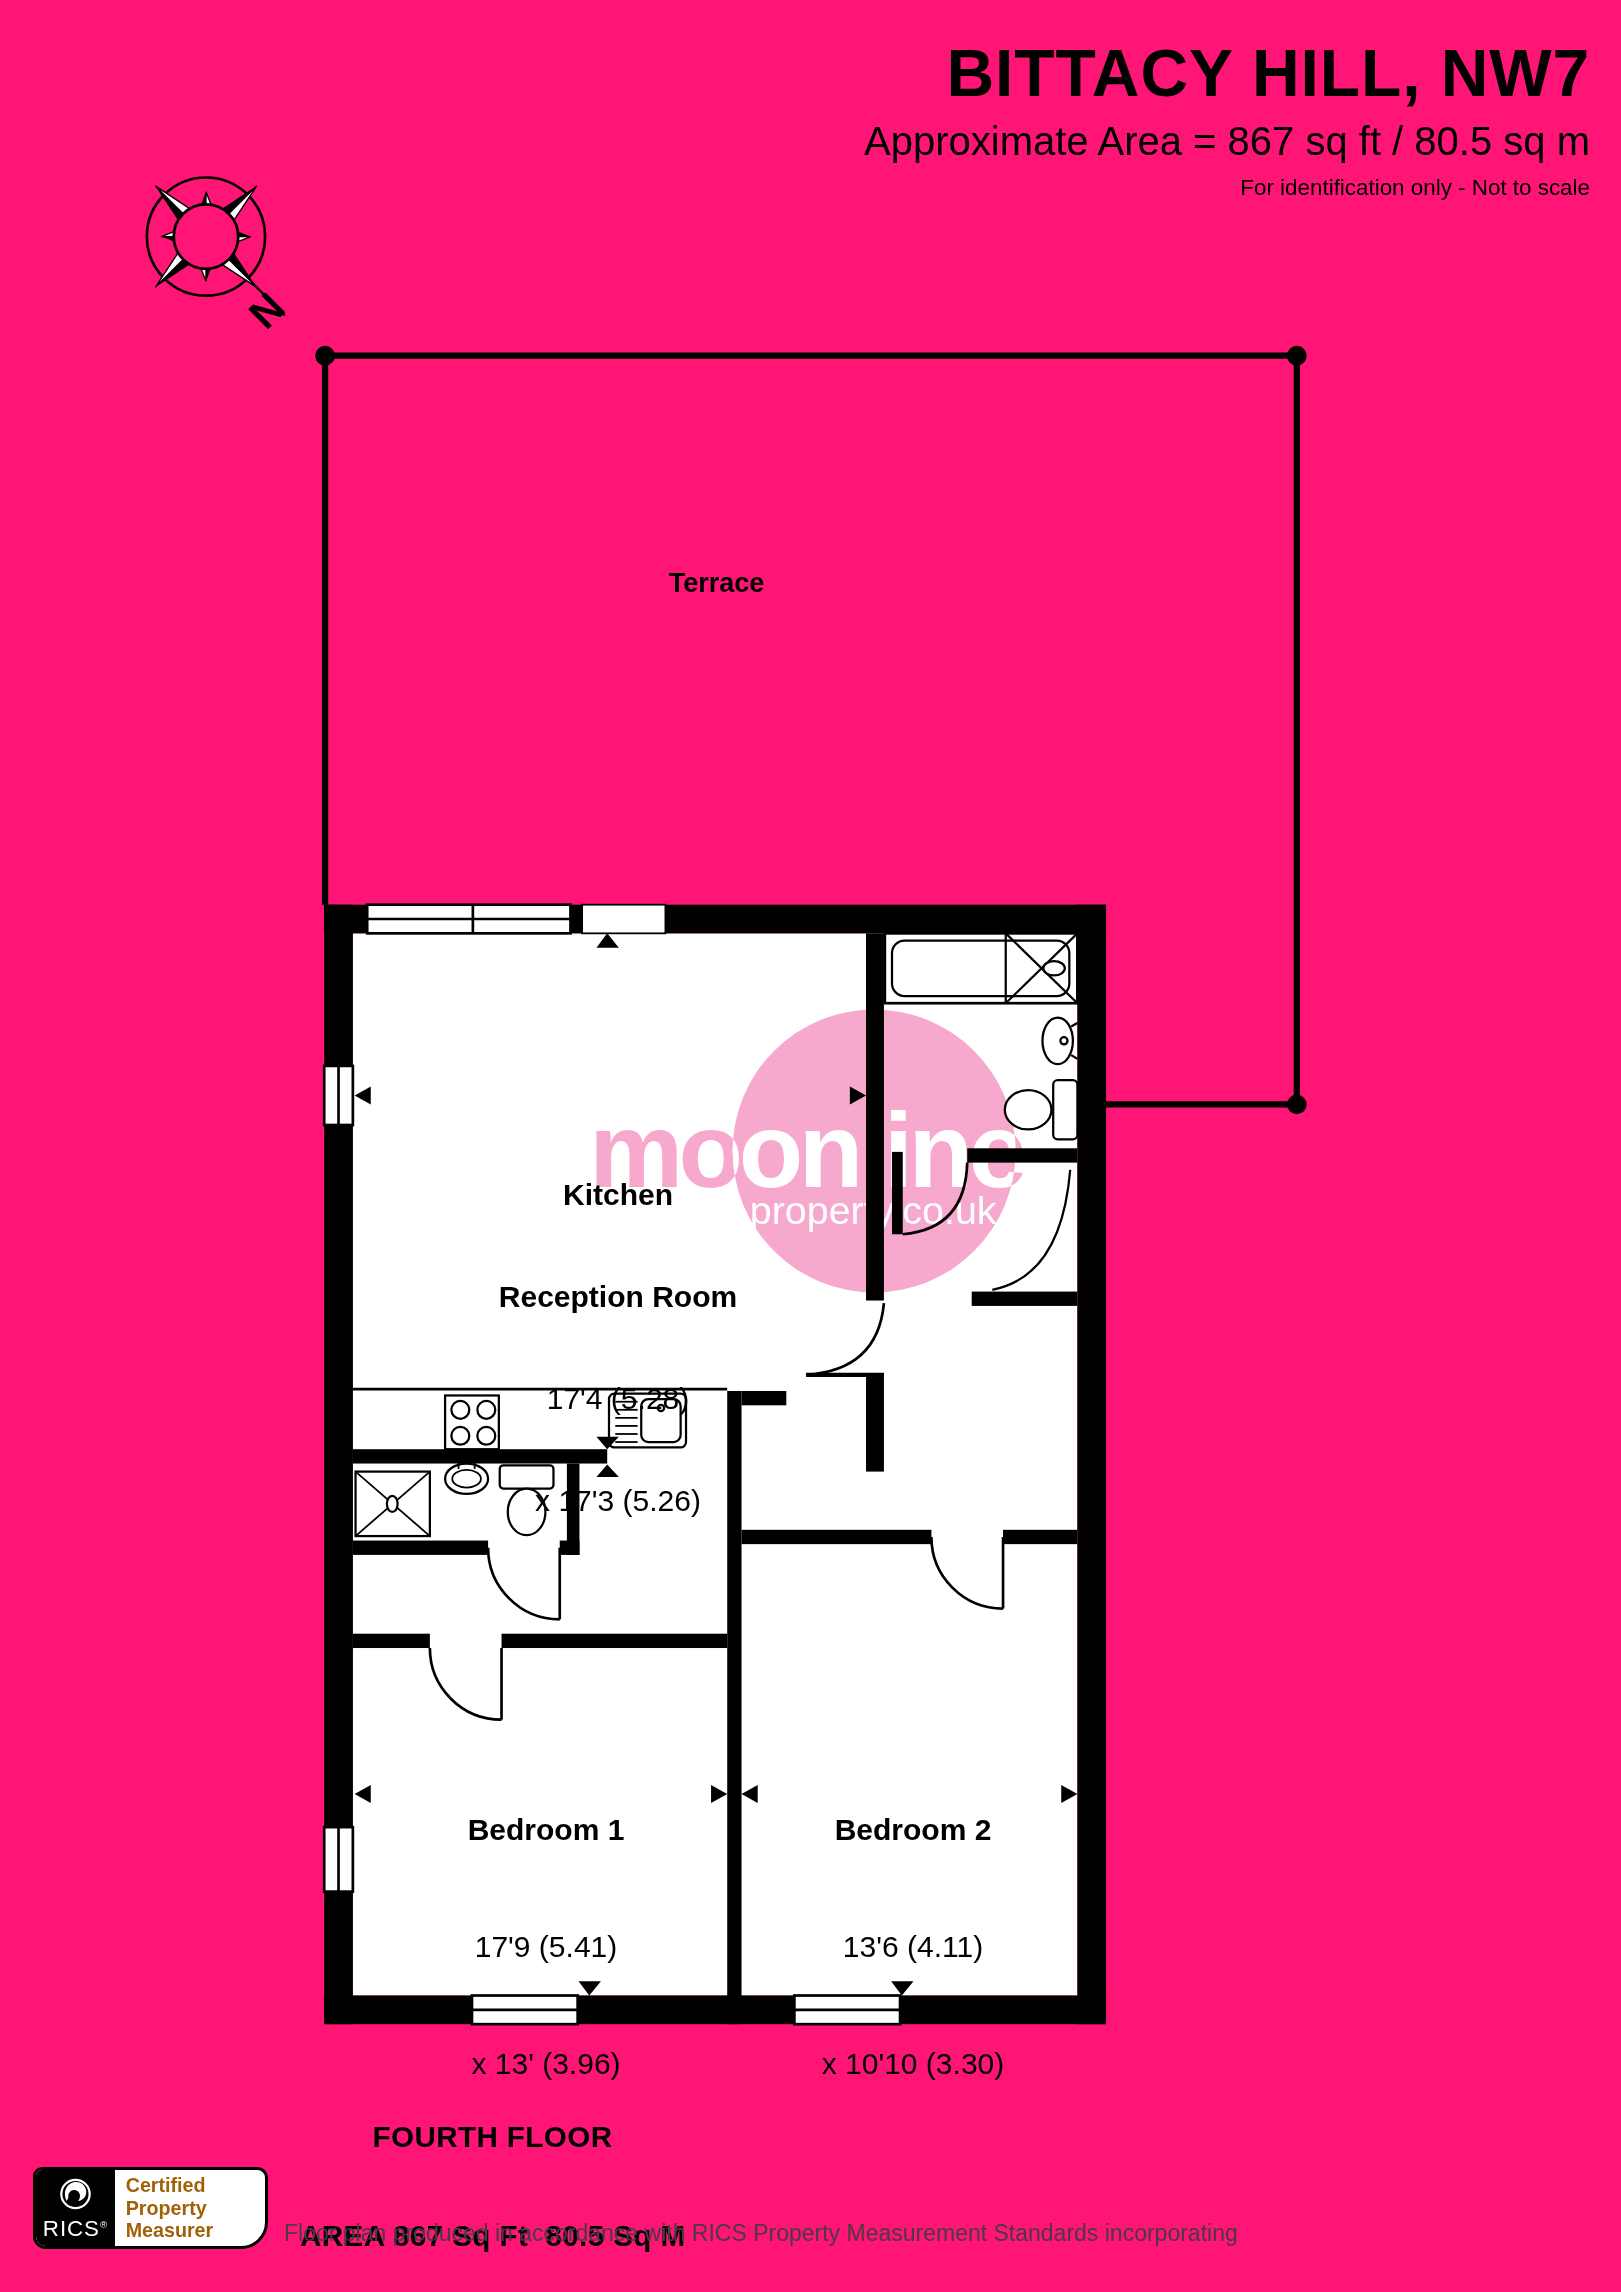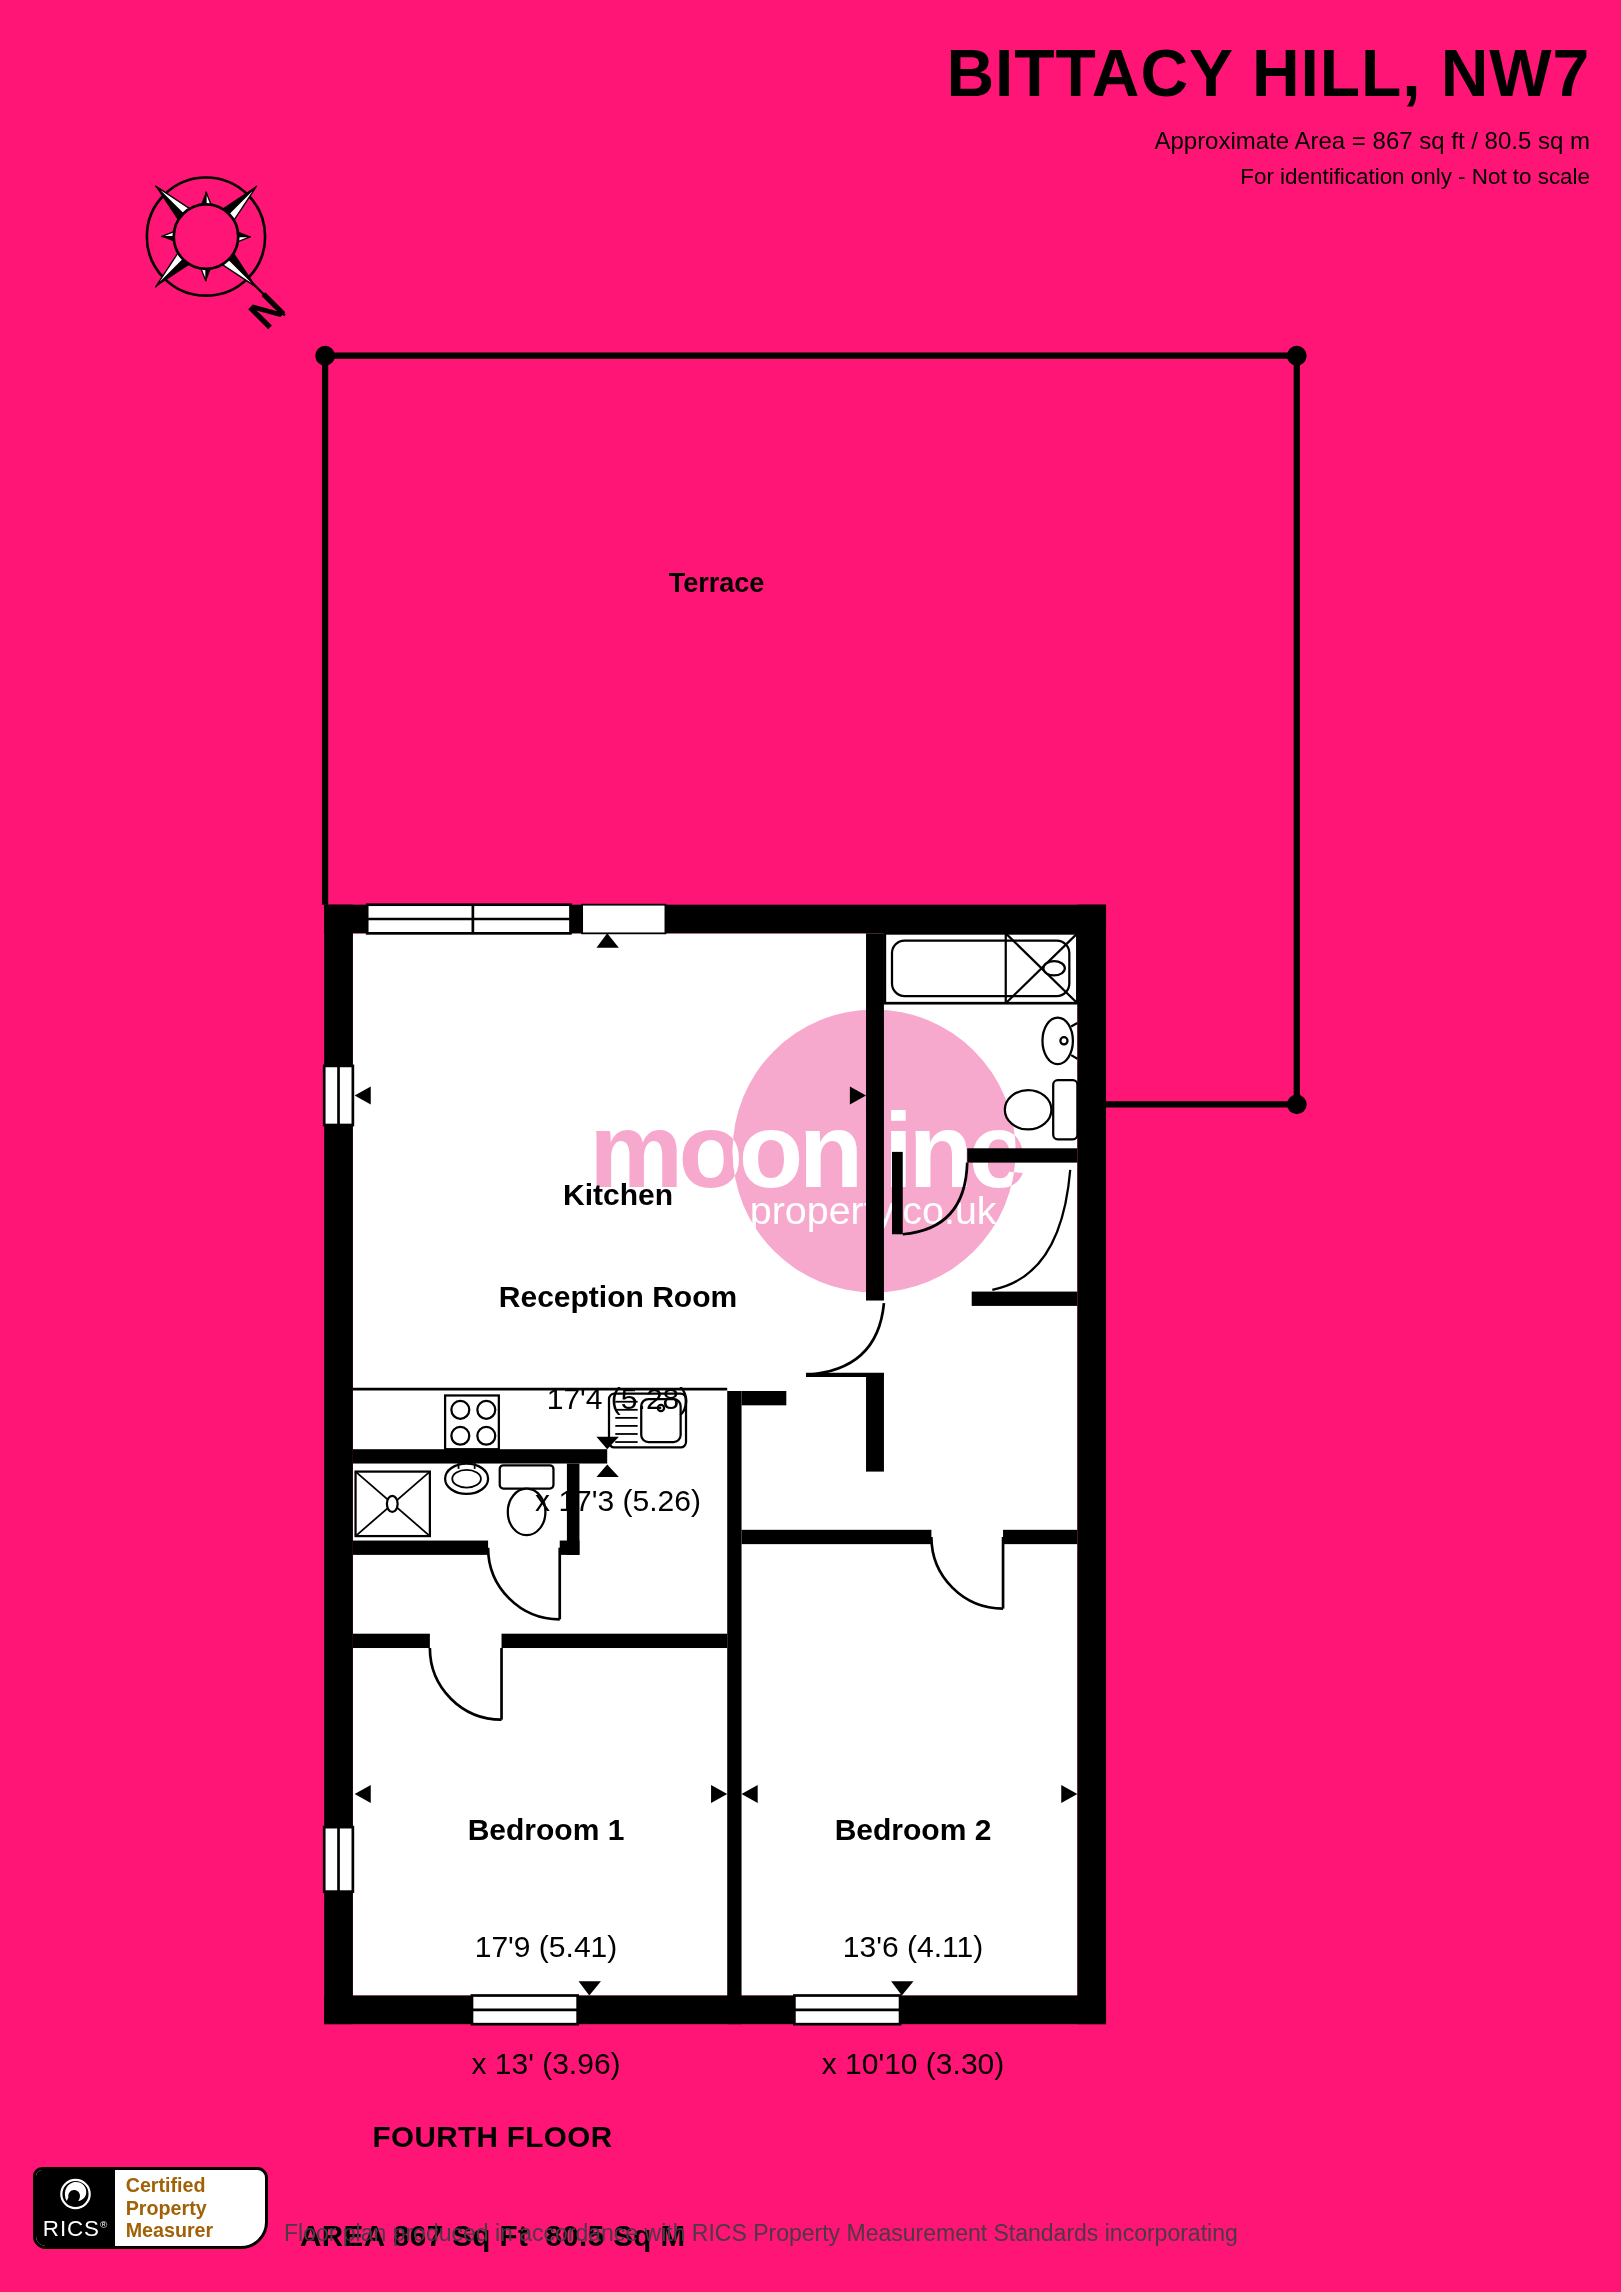--- a/index.html
+++ b/index.html
@@ -8,22 +8,22 @@
     background:#ff1575;
     position:relative;
     overflow:hidden;
     font-family:"Liberation Sans", sans-serif;
     color:#000;
   }
   .abs{position:absolute;}
   
   .header{position:absolute;top:45px;right:31px;text-align:right;}
   .title{font-size:66px;font-weight:bold;letter-spacing:0.9px;line-height:56px;}
-  .subtitle{font-size:24px;margin-top:21.5px;line-height:36px;}
-  .note{font-size:22.4px;margin-top:5px;line-height:25px;}
+  .subtitle{font-size:40px;margin-top:21.5px;line-height:36px;}
+  .note{font-size:22.4px;margin-top:16px;line-height:25px;}
   
   .terrace-label{position:absolute;left:582px;top:568px;width:269px;text-align:center;
     font-size:27px;font-weight:bold;}
   .room-label{position:absolute;text-align:center;white-space:pre;}
   .room-label .rname{font-weight:bold;}
   .kitchen-label{left:439px;top:1110px;width:358px;font-size:30px;line-height:34px;}
   .bed1-label{left:367px;top:1732px;width:358px;font-size:30px;line-height:39px;}
   .bed2-label{left:734px;top:1732px;width:358px;font-size:30px;line-height:39px;}
   
   .floor-label{position:absolute;left:300px;top:2054px;width:385px;text-align:center;

